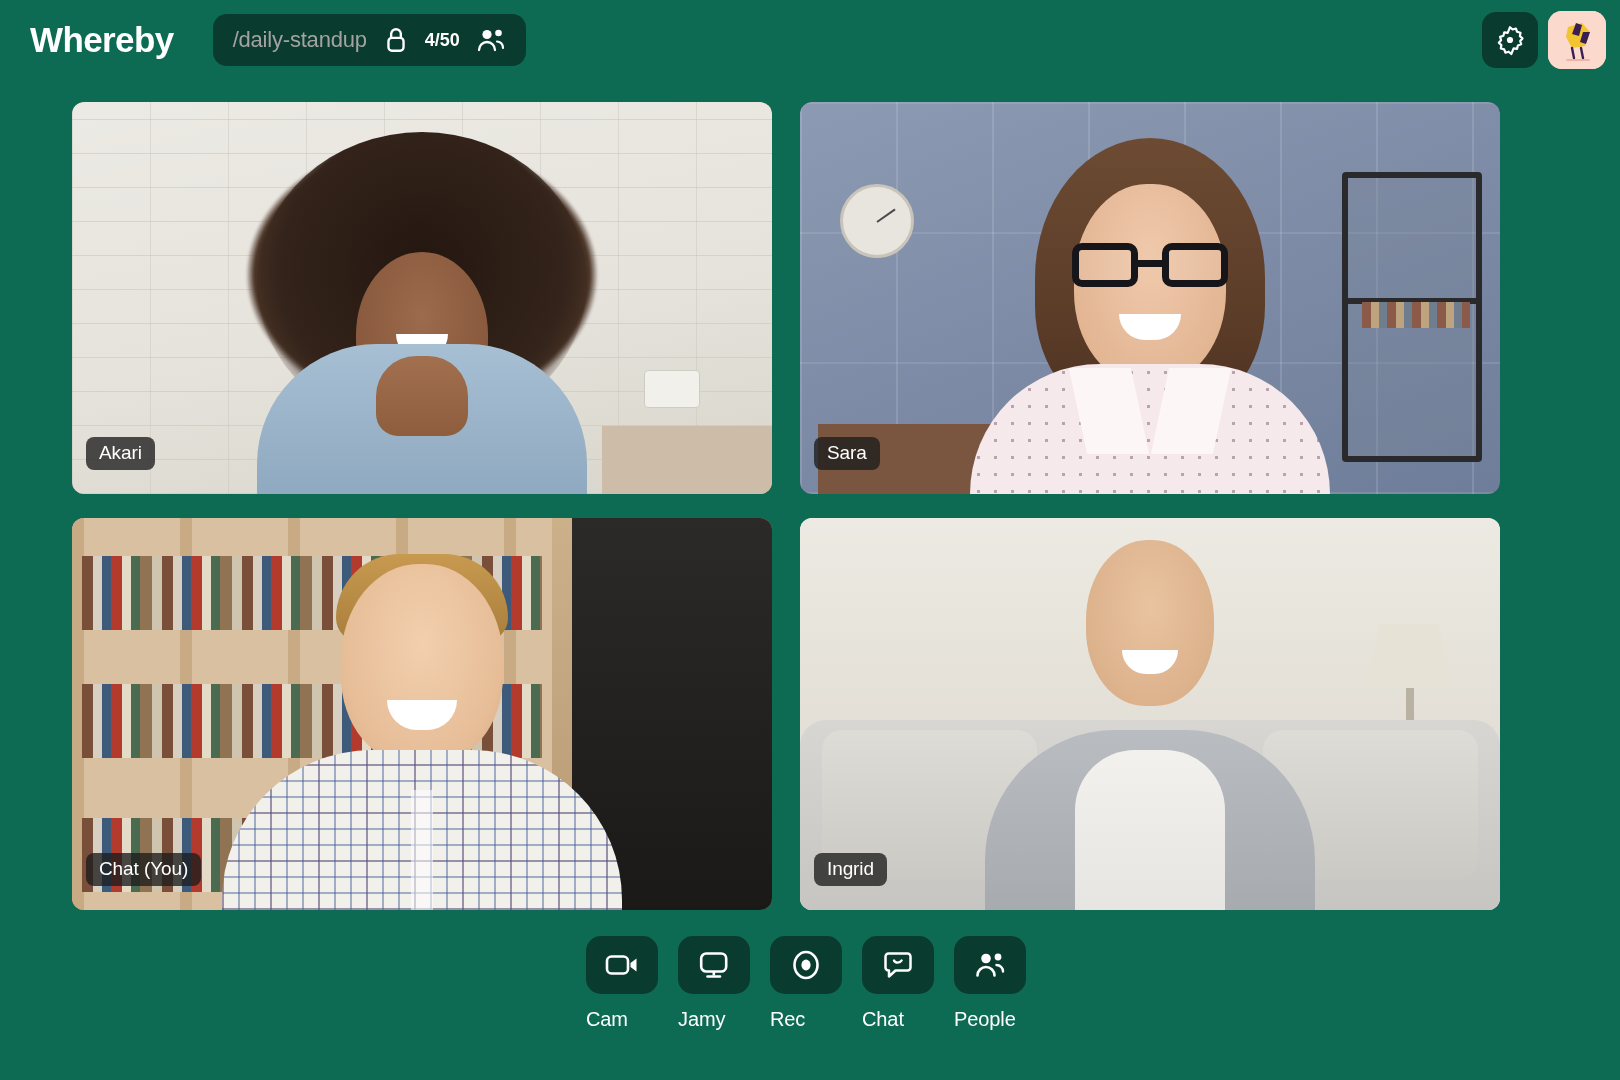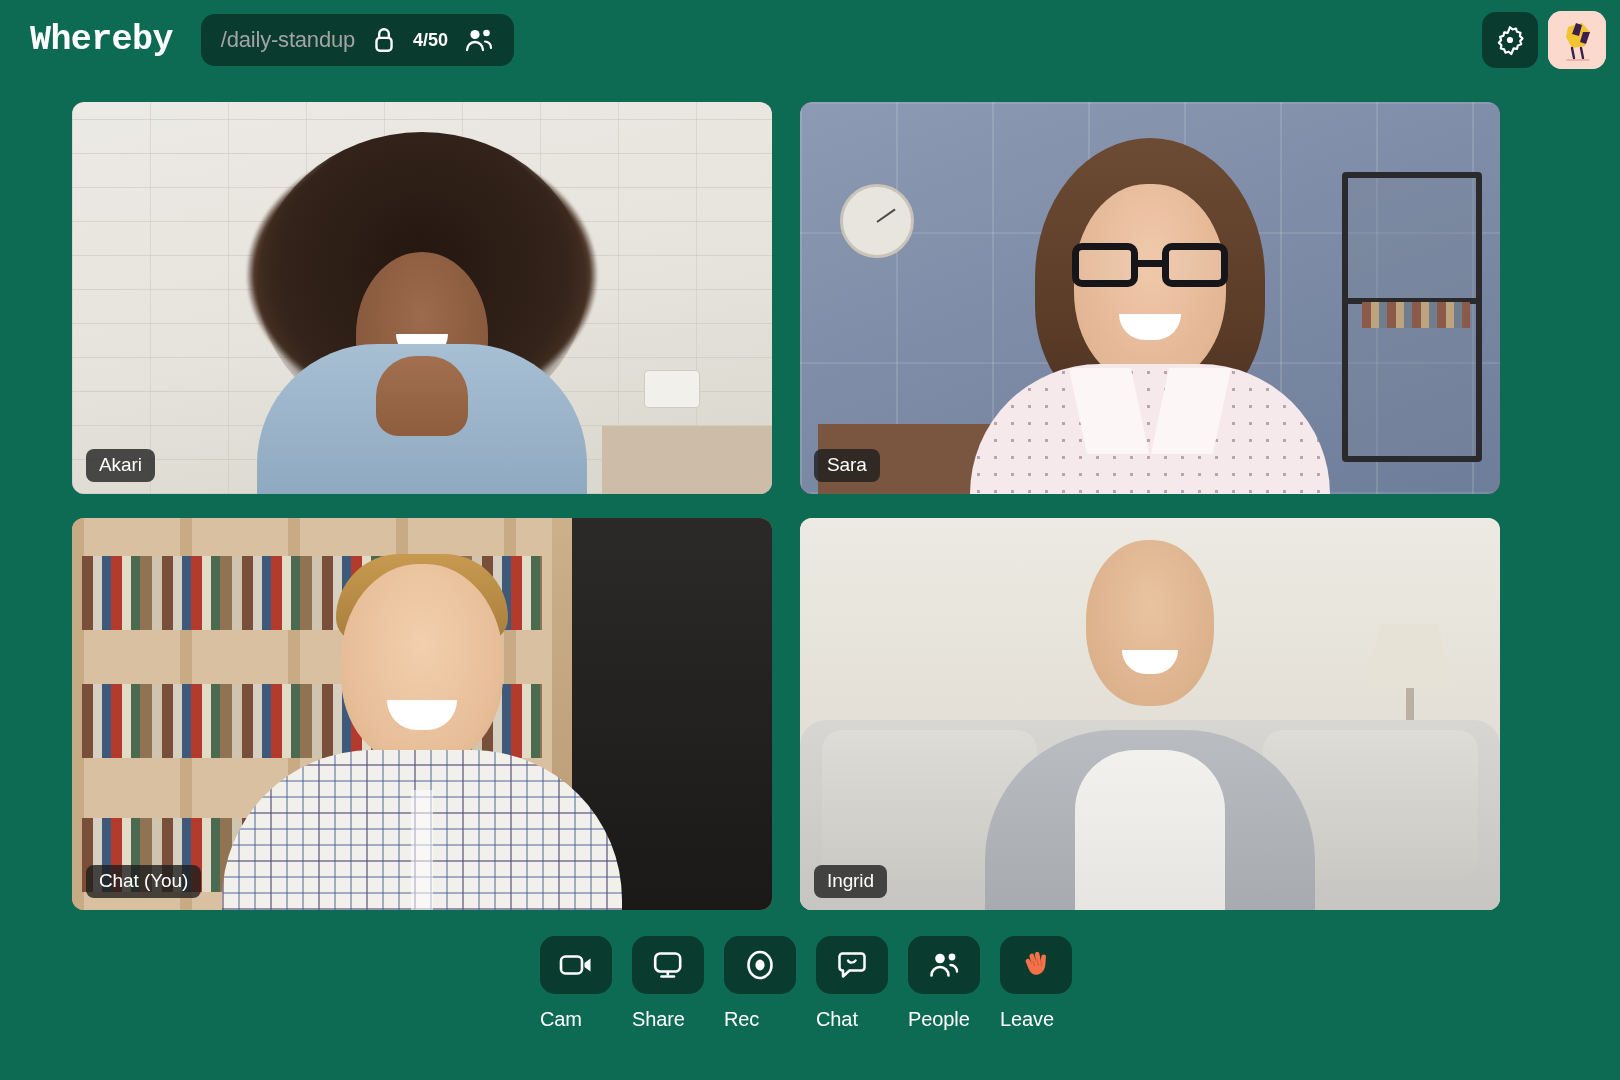--- a/index.html
+++ b/index.html
@@ -16,26 +16,26 @@
   }
 
   
   .header {
     position: absolute; top: 0; left: 0;
     width: 1620px; height: 80px;
     display: flex; align-items: center;
     padding: 0 14px 0 30px;
   }
   .logo {
-    font-family: Liberation Mono, monospace;
+    font-family: Liberation Sans, sans-serif;
     font-weight: 700;
     font-size: 35px;
     color: #ffffff;
     letter-spacing: -0.6px;
-    margin-right: 28px;
+    margin-right: 39px;
     white-space: nowrap;
   }
   .room-pill {
     display: flex; align-items: center;
     height: 52px;
     background: #0a3b2f;
     border-radius: 14px;
     padding: 0 20px;
     gap: 16px;
   }
@@ -87,21 +87,21 @@
     position: relative;
     border-radius: 12px;
     overflow: hidden;
     background: #222;
   }
   .tile-scene {
     position: absolute; inset: 0;
   }
   .name-badge {
     position: absolute;
-    left: 14px; bottom: 12px;
+    left: 14px; bottom: 24px;
     background: rgba(28,28,28,0.78);
     color: #ffffff;
     font-size: 19px;
     font-weight: 500;
     padding: 5px 13px 6px;
     border-radius: 8px;
     letter-spacing: -0.1px;
     white-space: nowrap;
     z-index: 5;
   }
@@ -527,21 +527,21 @@
 
 
     <button class="tb-item">
       <span class="tb-icon">
         <svg width="30" height="28" viewBox="0 0 30 28" fill="none">
           <rect x="2.2" y="2.5" width="25" height="18" rx="5" stroke="#fff" stroke-width="2.6"></rect>
           <path d="M14.8 20.5v4" stroke="#fff" stroke-width="2.6"></path>
           <path d="M8.5 25.5h12.5" stroke="#fff" stroke-width="2.6" stroke-linecap="round"></path>
         </svg>
       </span>
-      <span class="tb-label">Share</span>
+      <span class="tb-label">Jamy</span>
     </button>
 
     <button class="tb-item">
       <span class="tb-icon">
         <svg width="30" height="30" viewBox="0 0 30 30" fill="none">
           <ellipse cx="15" cy="15" rx="11.5" ry="13" stroke="#fff" stroke-width="2.6"></ellipse>
           <ellipse cx="15" cy="15" rx="4.6" ry="5.4" fill="#fff"></ellipse>
         </svg>
       </span>
       <span class="tb-label">Rec</span>
@@ -562,24 +562,15 @@
         <svg width="32" height="28" viewBox="0 0 32 28" fill="none">
           <circle cx="12" cy="7.5" r="4.8" fill="#fff"></circle>
           <path d="M3.5 24.5c0-4.7 3.8-8.5 8.5-8.5s8.5 3.8 8.5 8.5" stroke="#fff" stroke-width="2.6" stroke-linecap="round"></path>
           <circle cx="24" cy="6" r="3.4" fill="#fff"></circle>
           <path d="M22.5 14c3.6 0 6.5 2.9 6.5 6.6" stroke="#fff" stroke-width="2.4" stroke-linecap="round"></path>
         </svg>
       </span>
       <span class="tb-label">People</span>
     </button>
 
-    <button class="tb-item">
-      <span class="tb-icon">
-        <svg width="32" height="32" viewBox="0 0 32 32" fill="none">
-          <path d="M9 20.5c-1.5-3.2-2.6-6-3.2-7.7-.5-1.5.4-2.7 1.7-3 1.2-.3 2.2.4 2.7 1.6l1.6 3.8-2.3-7.4c-.4-1.4.3-2.7 1.6-3.1 1.3-.4 2.5.3 2.9 1.6l2 6.3-1.2-6.9c-.2-1.4.7-2.6 2-2.8 1.3-.2 2.5.7 2.7 2l1.3 7.1.5-4.4c.2-1.3 1.3-2.2 2.6-2.1 1.3.1 2.2 1.2 2.1 2.5l-.7 8.1c-.4 5-3.4 8.9-8 9.6-3.6.5-6.6-1.3-8.3-5.2z" fill="#f4714a"></path>
-          <path d="M13 12.5l1.6 4.2M17 10.8l1.3 5.4M21 11.8l.4 4.8" stroke="#d95c38" stroke-width="1.2" stroke-linecap="round"></path>
-        </svg>
-      </span>
-      <span class="tb-label">Leave</span>
-    </button>
   </div>
 
 </div>
 
 </body></html>

